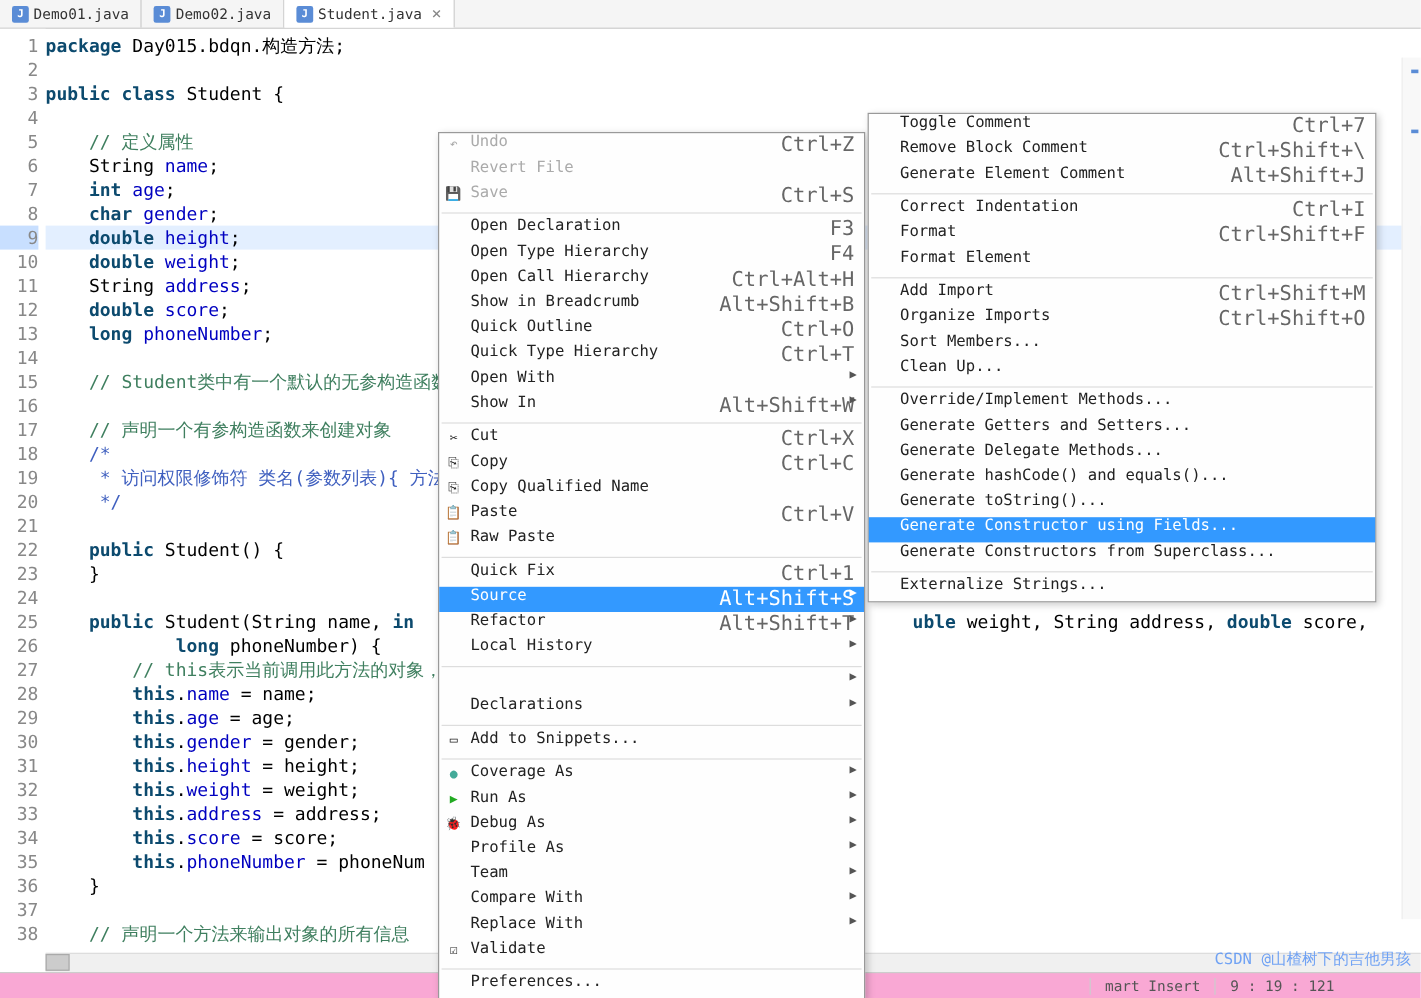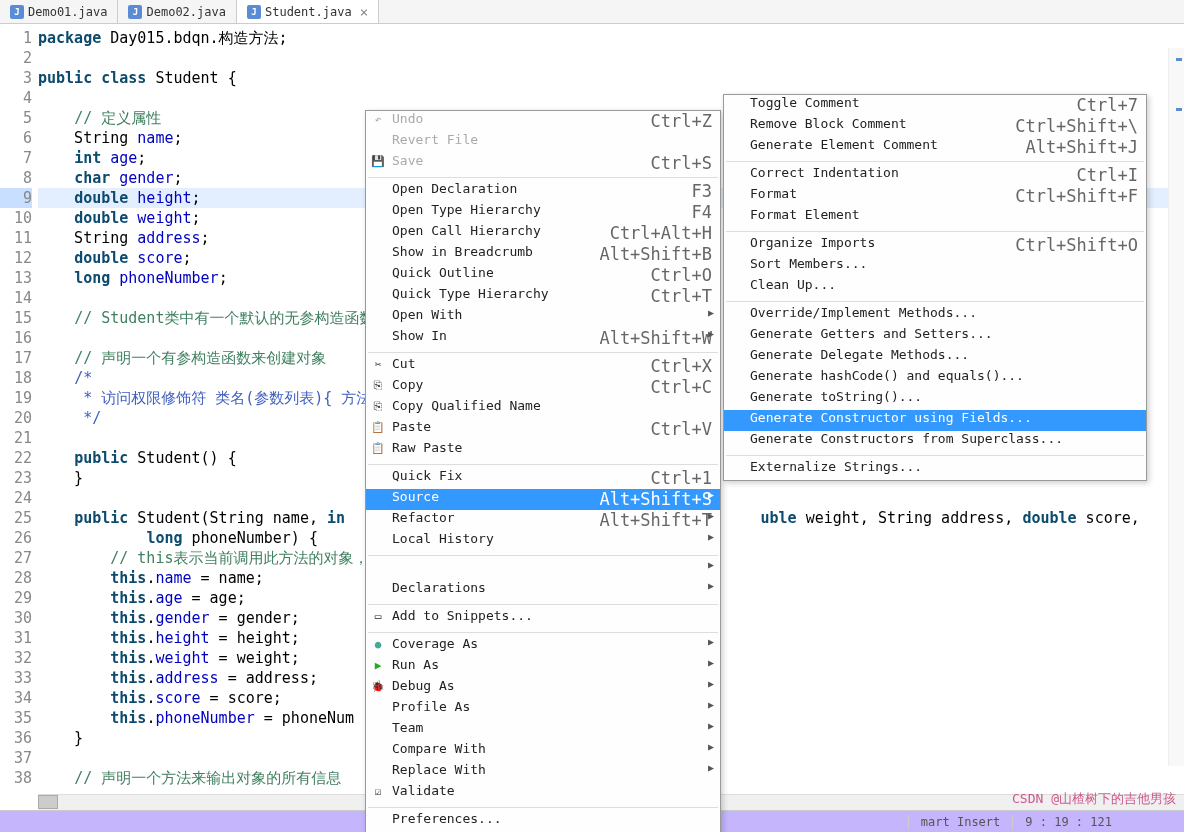--- a/index.html
+++ b/index.html
@@ -26,23 +26,23 @@
   .menu-item { display: flex; align-items: flex-start; height: 21px; padding: 0 8px 0 26px; color: #222; position: relative; }
   .menu-item.dis { color: #aaa; }
   .menu-item.sel { background: #3399ff; color: #fff; }
   .menu-item .lbl { flex: 1; }
   .menu-item .sc { color: #666; font-size: 17px; }
   .menu-item.sel .sc { color: #fff; }
   .menu-item .arr { position: absolute; right: 6px; color: #555; font-size: 10px; }
   .menu-item.sel .arr { color: #fff; }
   .menu-item .mi-icon { position: absolute; left: 4px; width: 16px; height: 16px; display: flex; align-items: center; justify-content: center; font-size: 11px; }
   .menu-sep { height: 1px; background: #ddd; margin: 3px 2px; }
-  .status-bar { position: absolute; bottom: 0; left: 0; right: 0; height: 22px; background: #c4b5fd; border-top: 1px solid #ccc; display: flex; align-items: center; font-size: 12px; color: #555; }
+  .status-bar { position: absolute; bottom: 0; left: 0; right: 0; height: 22px; background: #f9a8d4; border-top: 1px solid #ccc; display: flex; align-items: center; font-size: 12px; color: #555; }
   .status-bar .seg { padding: 0 12px; border-left: 1px solid #ccc; }
-  .watermark { position: absolute; right: 8px; bottom: 24px; color: #be185d; font-size: 13px; opacity: 0.7; z-index: 20; text-align: center; }
+  .watermark { position: absolute; right: 8px; bottom: 24px; color: #3b82f6; font-size: 13px; opacity: 0.7; z-index: 20; text-align: center; }
   .scrollbar-h { position: absolute; bottom: 22px; left: 38px; right: 0; height: 16px; background: #f0f0f0; border-top: 1px solid #ddd; }
   .scrollbar-h .thumb { position: absolute; left: 0; width: 20px; height: 14px; background: #ccc; border: 1px solid #aaa; }
   .minimap { position: absolute; right: 0; top: 24px; width: 16px; bottom: 38px; background: #f8f8f8; border-left: 1px solid #eee; }
   .minimap .mark { position: absolute; right: 2px; width: 6px; height: 3px; background: #5a8cd6; }
 </style>
 </head>
 <body>
 
 <div class="tab-bar" id="tabs">
     <div class="tab">
@@ -273,20 +273,24 @@
     </div>
     <div class="menu-item">
       <span class="lbl">Format</span>
       <span class="sc">Ctrl+Shift+F</span>
     </div>
     <div class="menu-item">
       <span class="lbl">Format Element</span>
     </div>
     <div class="menu-sep"></div>
     <div class="menu-item">
+      <span class="lbl">Add Import</span>
+      <span class="sc">Ctrl+Shift+M</span>
+    </div>
+    <div class="menu-item">
       <span class="lbl">Organize Imports</span>
       <span class="sc">Ctrl+Shift+O</span>
     </div>
     <div class="menu-item">
       <span class="lbl">Sort Members...</span>
     </div>
     <div class="menu-item">
       <span class="lbl">Clean Up...</span>
     </div>
     <div class="menu-sep"></div>

